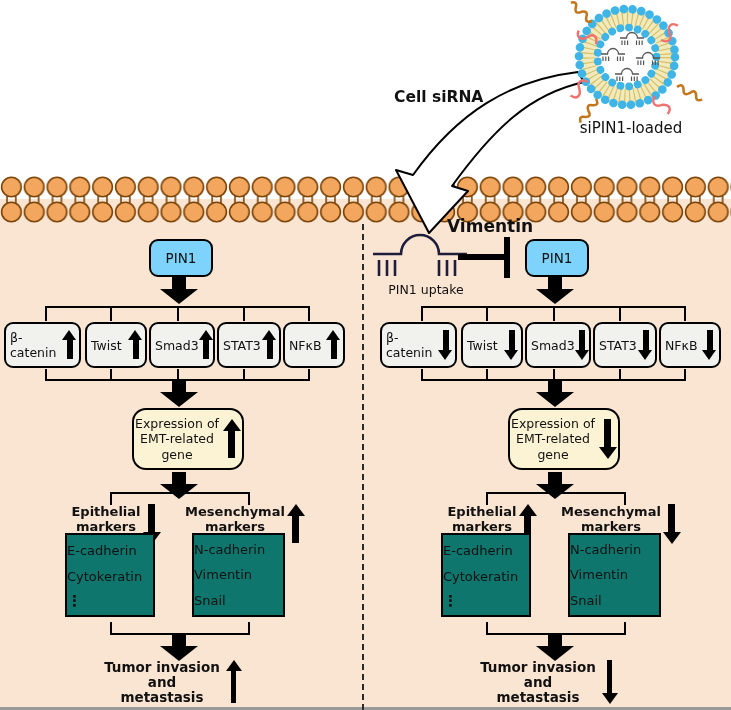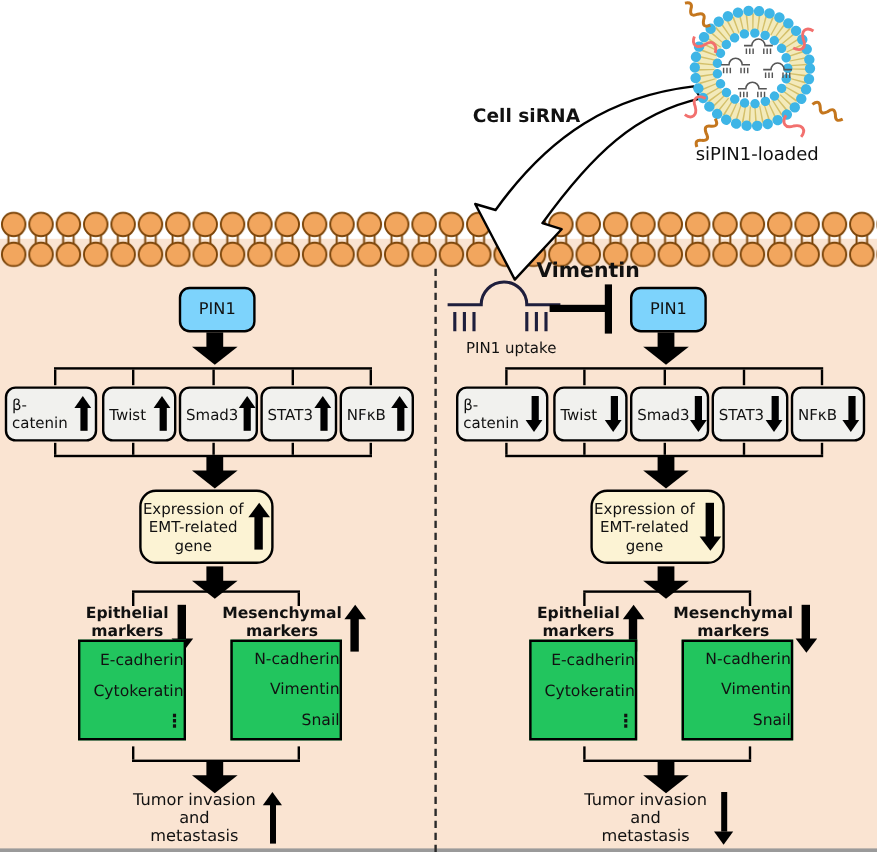--- a/index.html
+++ b/index.html
@@ -17,31 +17,31 @@
   .panel{position:absolute;top:222px;height:488px;}
   #panel-left{left:0;width:363px;}
   #panel-right{left:363px;width:368px;}
   .shift{position:absolute;left:13px;top:0;width:355px;height:100%;}
   
   .pin1-box{left:149px;top:17px;width:60px;height:34px;background:#7dd3fc;border:2px solid #000;
             border-radius:9px;display:flex;align-items:center;justify-content:center;font-size:13.5px;}
   .factor-row .factor-box{position:absolute;top:100px;height:46px;background:#f1f1ee;border:2px solid #000;
             border-radius:9px;display:flex;align-items:center;justify-content:space-between;
             padding:0 2px 0 4px;box-sizing:border-box;font-size:12.5px;}
-  .emt-box{left:116px;top:186px;width:112px;height:62px;background:#fcf3d4;border:2.5px solid #000;
+  .emt-box{left:132px;top:186px;width:112px;height:62px;background:#fcf3d4;border:2.5px solid #000;
            border-radius:14px;display:flex;align-items:center;justify-content:center;gap:4px;box-sizing:border-box;}
   .emt-text{font-size:12.5px;line-height:15.5px;text-align:center;}
-  .marker-box{position:absolute;top:311px;height:84px;background:#22c55e;border:2px solid #000;
-              display:flex;flex-direction:column;align-items:flex-end;justify-content:space-around;
+  .marker-box{position:absolute;top:311px;height:84px;background:#0f766e;border:2px solid #000;
+              display:flex;flex-direction:column;align-items:flex-start;justify-content:space-around;
               font-size:13px;box-sizing:border-box;padding:2px 0;}
   .dots{font-weight:bold;font-size:15px;line-height:12px;}
   .group-label{position:absolute;top:282px;display:flex;align-items:flex-start;justify-content:center;gap:2px;}
   .group-title{font-weight:bold;font-size:13px;line-height:15px;text-align:center;}
   .outcome{left:78px;top:438px;width:190px;display:flex;justify-content:center;gap:6px;}
-  .outcome-text{font-weight:normal;font-size:13.5px;line-height:15px;text-align:center;}
+  .outcome-text{font-weight:bold;font-size:13.5px;line-height:15px;text-align:center;}
   
   .flow-arrow{position:absolute;width:38px;height:27px;}
   .flow-arrow .stem{position:absolute;left:12px;top:0;width:14px;height:13px;background:#000;}
   .flow-arrow .head{position:absolute;left:0;top:12px;width:0;height:0;
                     border-left:19px solid transparent;border-right:19px solid transparent;border-top:15px solid #000;}
   .reg-arrow{position:relative;display:inline-block;flex:none;}
   .reg-arrow i{display:block;}
   .reg-arrow .stem{position:absolute;background:#000;}
   .reg-arrow .head{position:absolute;width:0;height:0;left:0;}
   .sm{width:15px;height:30px;}

